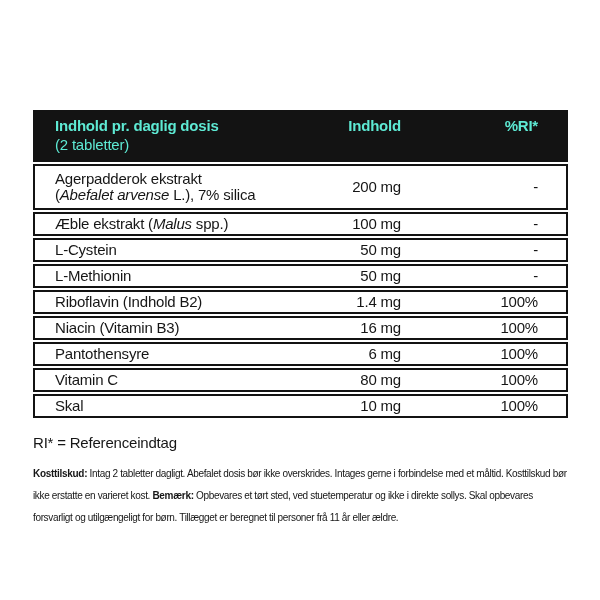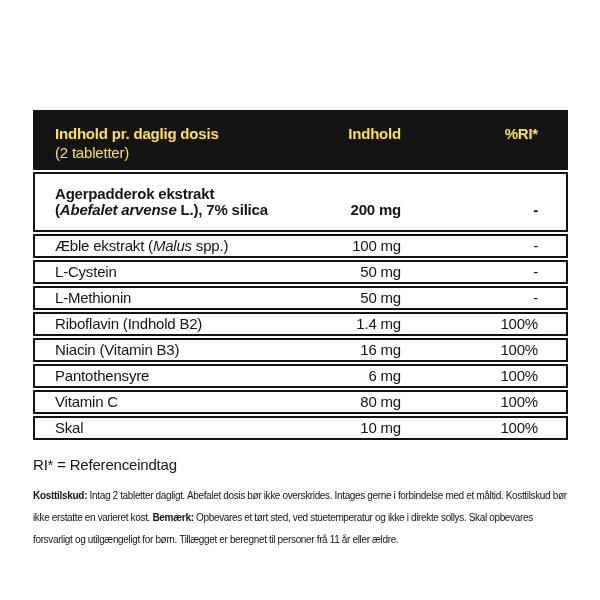--- a/index.html
+++ b/index.html
@@ -35,26 +35,26 @@
   .row {
     display: flex;
     align-items: center;
     background: #ffffff;
     border: 2px solid #131313;
     font-size: 15px;
     letter-spacing: -0.2px;
     line-height: 16px;
   }
   .row.single { padding: 2px 0; }
-  .row.tall   { padding: 12px 0; align-items: flex-end; font-weight: bold; }
+  .row.tall   { padding: 5px 0; align-items: center; }
   .row.header {
     background: #131313;
-    color: #fde047;
+    color: #5eead4;
     align-items: flex-start;
-    padding: 12px 0 6px 0;
+    padding: 4px 0 6px 0;
     line-height: 19px;
   }
   .cell-name {
     flex: 1;
     padding-left: 20px;
     text-align: left;
   }
   .cell-amount {
     width: 112px;
     text-align: right;

